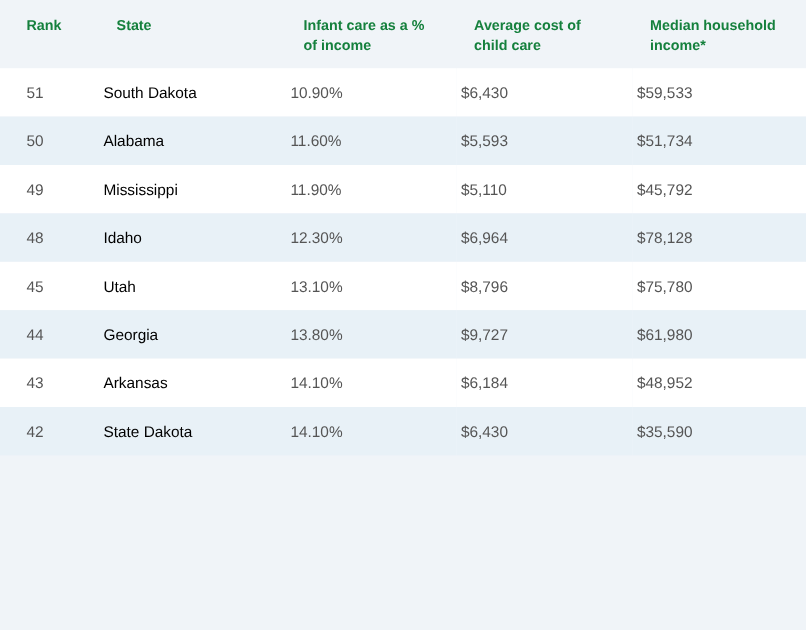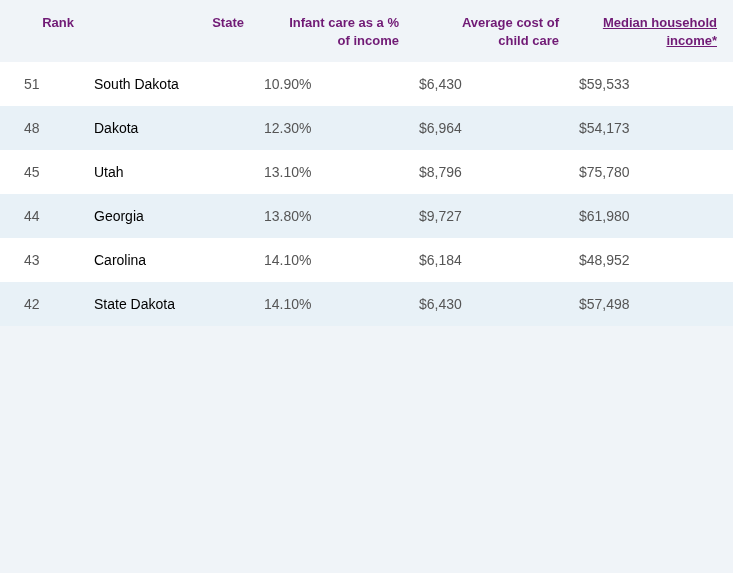--- a/index.html
+++ b/index.html
@@ -25,24 +25,24 @@
       width: 100%;
       border-collapse: collapse;
     }
 
     thead tr {
       background-color: #f0f4f8;
     }
 
     thead th {
       padding: 14px 16px 12px 16px;
-      text-align: right;
+      text-align: left;
       font-size: 13px;
       font-weight: 600;
-      color: #701a75;
+      color: #15803d;
       vertical-align: top;
       line-height: 1.4;
     }
 
     thead th:first-child {
       padding-left: 24px;
       width: 90px;
     }
 
     thead th:nth-child(2) {
@@ -52,21 +52,20 @@
     thead th:nth-child(3) {
       width: 155px;
     }
 
     thead th:nth-child(4) {
       width: 160px;
     }
 
     thead th:nth-child(5) {
       width: 158px;
-      text-decoration: underline;
     }
 
     tbody tr:nth-child(odd) {
       background-color: #ffffff;
     }
 
     tbody tr:nth-child(even) {
       background-color: #e8f1f7;
     }
 
@@ -117,49 +116,63 @@
     </thead>
     <tbody id="table-body">
     <tr>
           <td class="numeric">51</td>
           <td class="state-name">South Dakota</td>
           <td class="numeric">10.90%</td>
           <td class="numeric">$6,430</td>
           <td class="numeric">$59,533</td>
         </tr>
         <tr>
+          <td class="numeric">50</td>
+          <td class="state-name">Alabama</td>
+          <td class="numeric">11.60%</td>
+          <td class="numeric">$5,593</td>
+          <td class="numeric">$51,734</td>
+        </tr>
+        <tr>
+          <td class="numeric">49</td>
+          <td class="state-name">Mississippi</td>
+          <td class="numeric">11.90%</td>
+          <td class="numeric">$5,110</td>
+          <td class="numeric">$45,792</td>
+        </tr>
+        <tr>
           <td class="numeric">48</td>
-          <td class="state-name">Dakota</td>
+          <td class="state-name">Idaho</td>
           <td class="numeric">12.30%</td>
           <td class="numeric">$6,964</td>
-          <td class="numeric">$54,173</td>
+          <td class="numeric">$78,128</td>
         </tr>
         <tr>
           <td class="numeric">45</td>
           <td class="state-name">Utah</td>
           <td class="numeric">13.10%</td>
           <td class="numeric">$8,796</td>
           <td class="numeric">$75,780</td>
         </tr>
         <tr>
           <td class="numeric">44</td>
           <td class="state-name">Georgia</td>
           <td class="numeric">13.80%</td>
           <td class="numeric">$9,727</td>
           <td class="numeric">$61,980</td>
         </tr>
         <tr>
           <td class="numeric">43</td>
-          <td class="state-name">Carolina</td>
+          <td class="state-name">Arkansas</td>
           <td class="numeric">14.10%</td>
           <td class="numeric">$6,184</td>
           <td class="numeric">$48,952</td>
         </tr>
         <tr>
           <td class="numeric">42</td>
           <td class="state-name">State Dakota</td>
           <td class="numeric">14.10%</td>
           <td class="numeric">$6,430</td>
-          <td class="numeric">$57,498</td>
+          <td class="numeric">$35,590</td>
         </tr>
       </tbody>
   </table>
 </div>
 
 </body></html>

